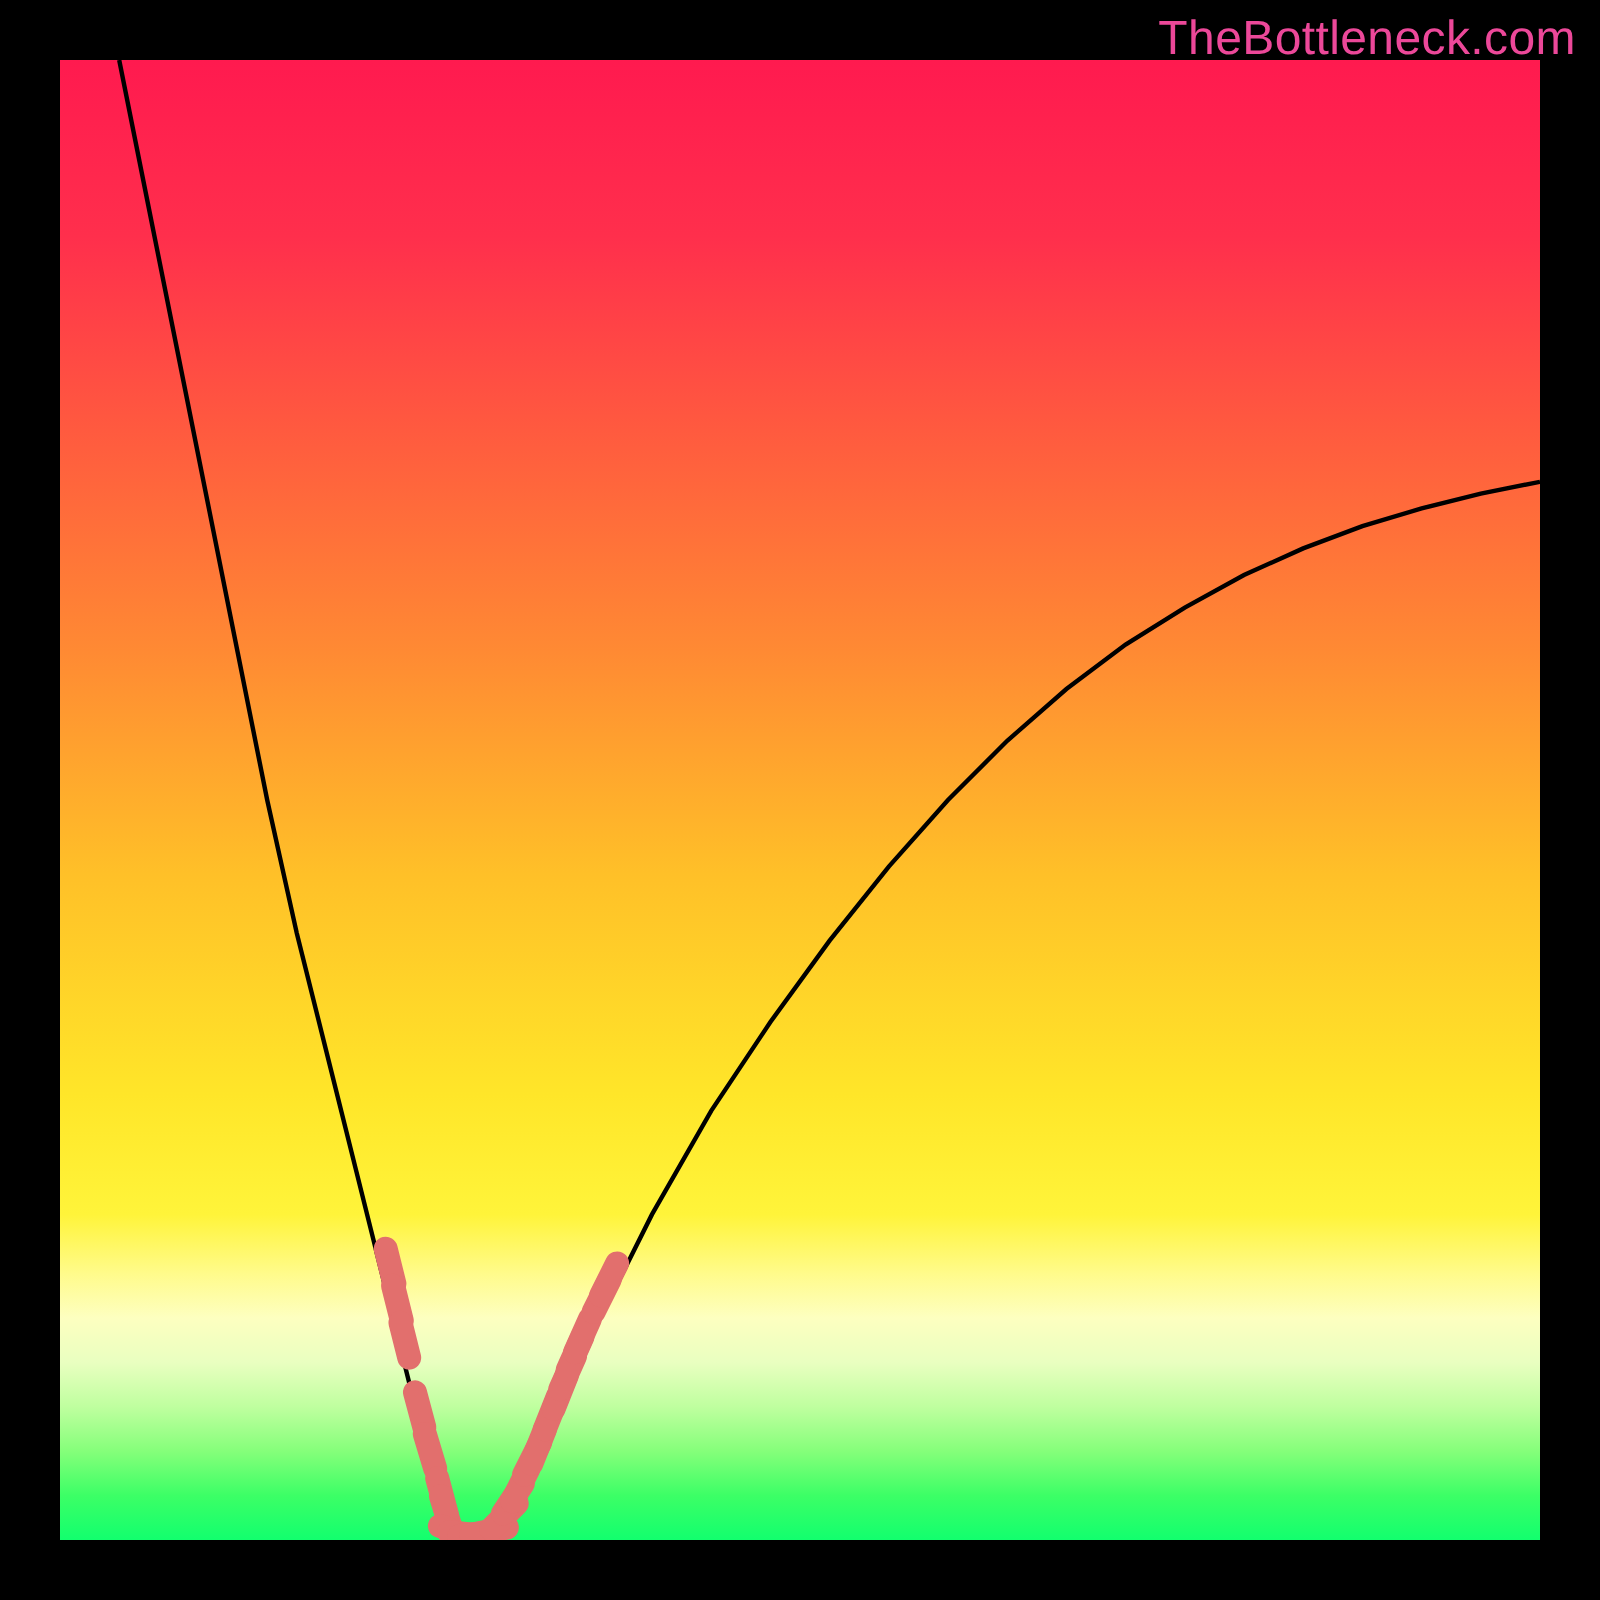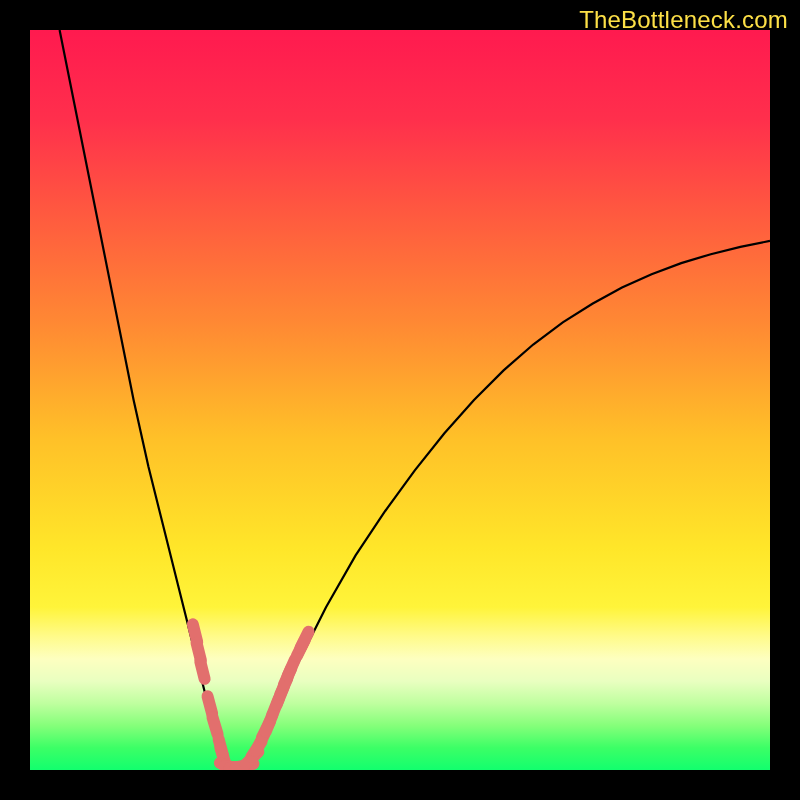--- a/index.html
+++ b/index.html
@@ -31,21 +31,21 @@
     position: absolute;
     top: 0;
     left: 0;
     width: 100%;
     height: 100%;
   }
   .watermark {
     position: absolute;
     top: 6px;
     right: 12px;
-    color: #fde047;
+    color: #ec4899;
     font-size: 24px;
     font-weight: 500;
     letter-spacing: 0.2px;
   }
   svg.curves {
     position: absolute;
     top: 0;
     left: 0;
     width: 100%;
     height: 100%;

